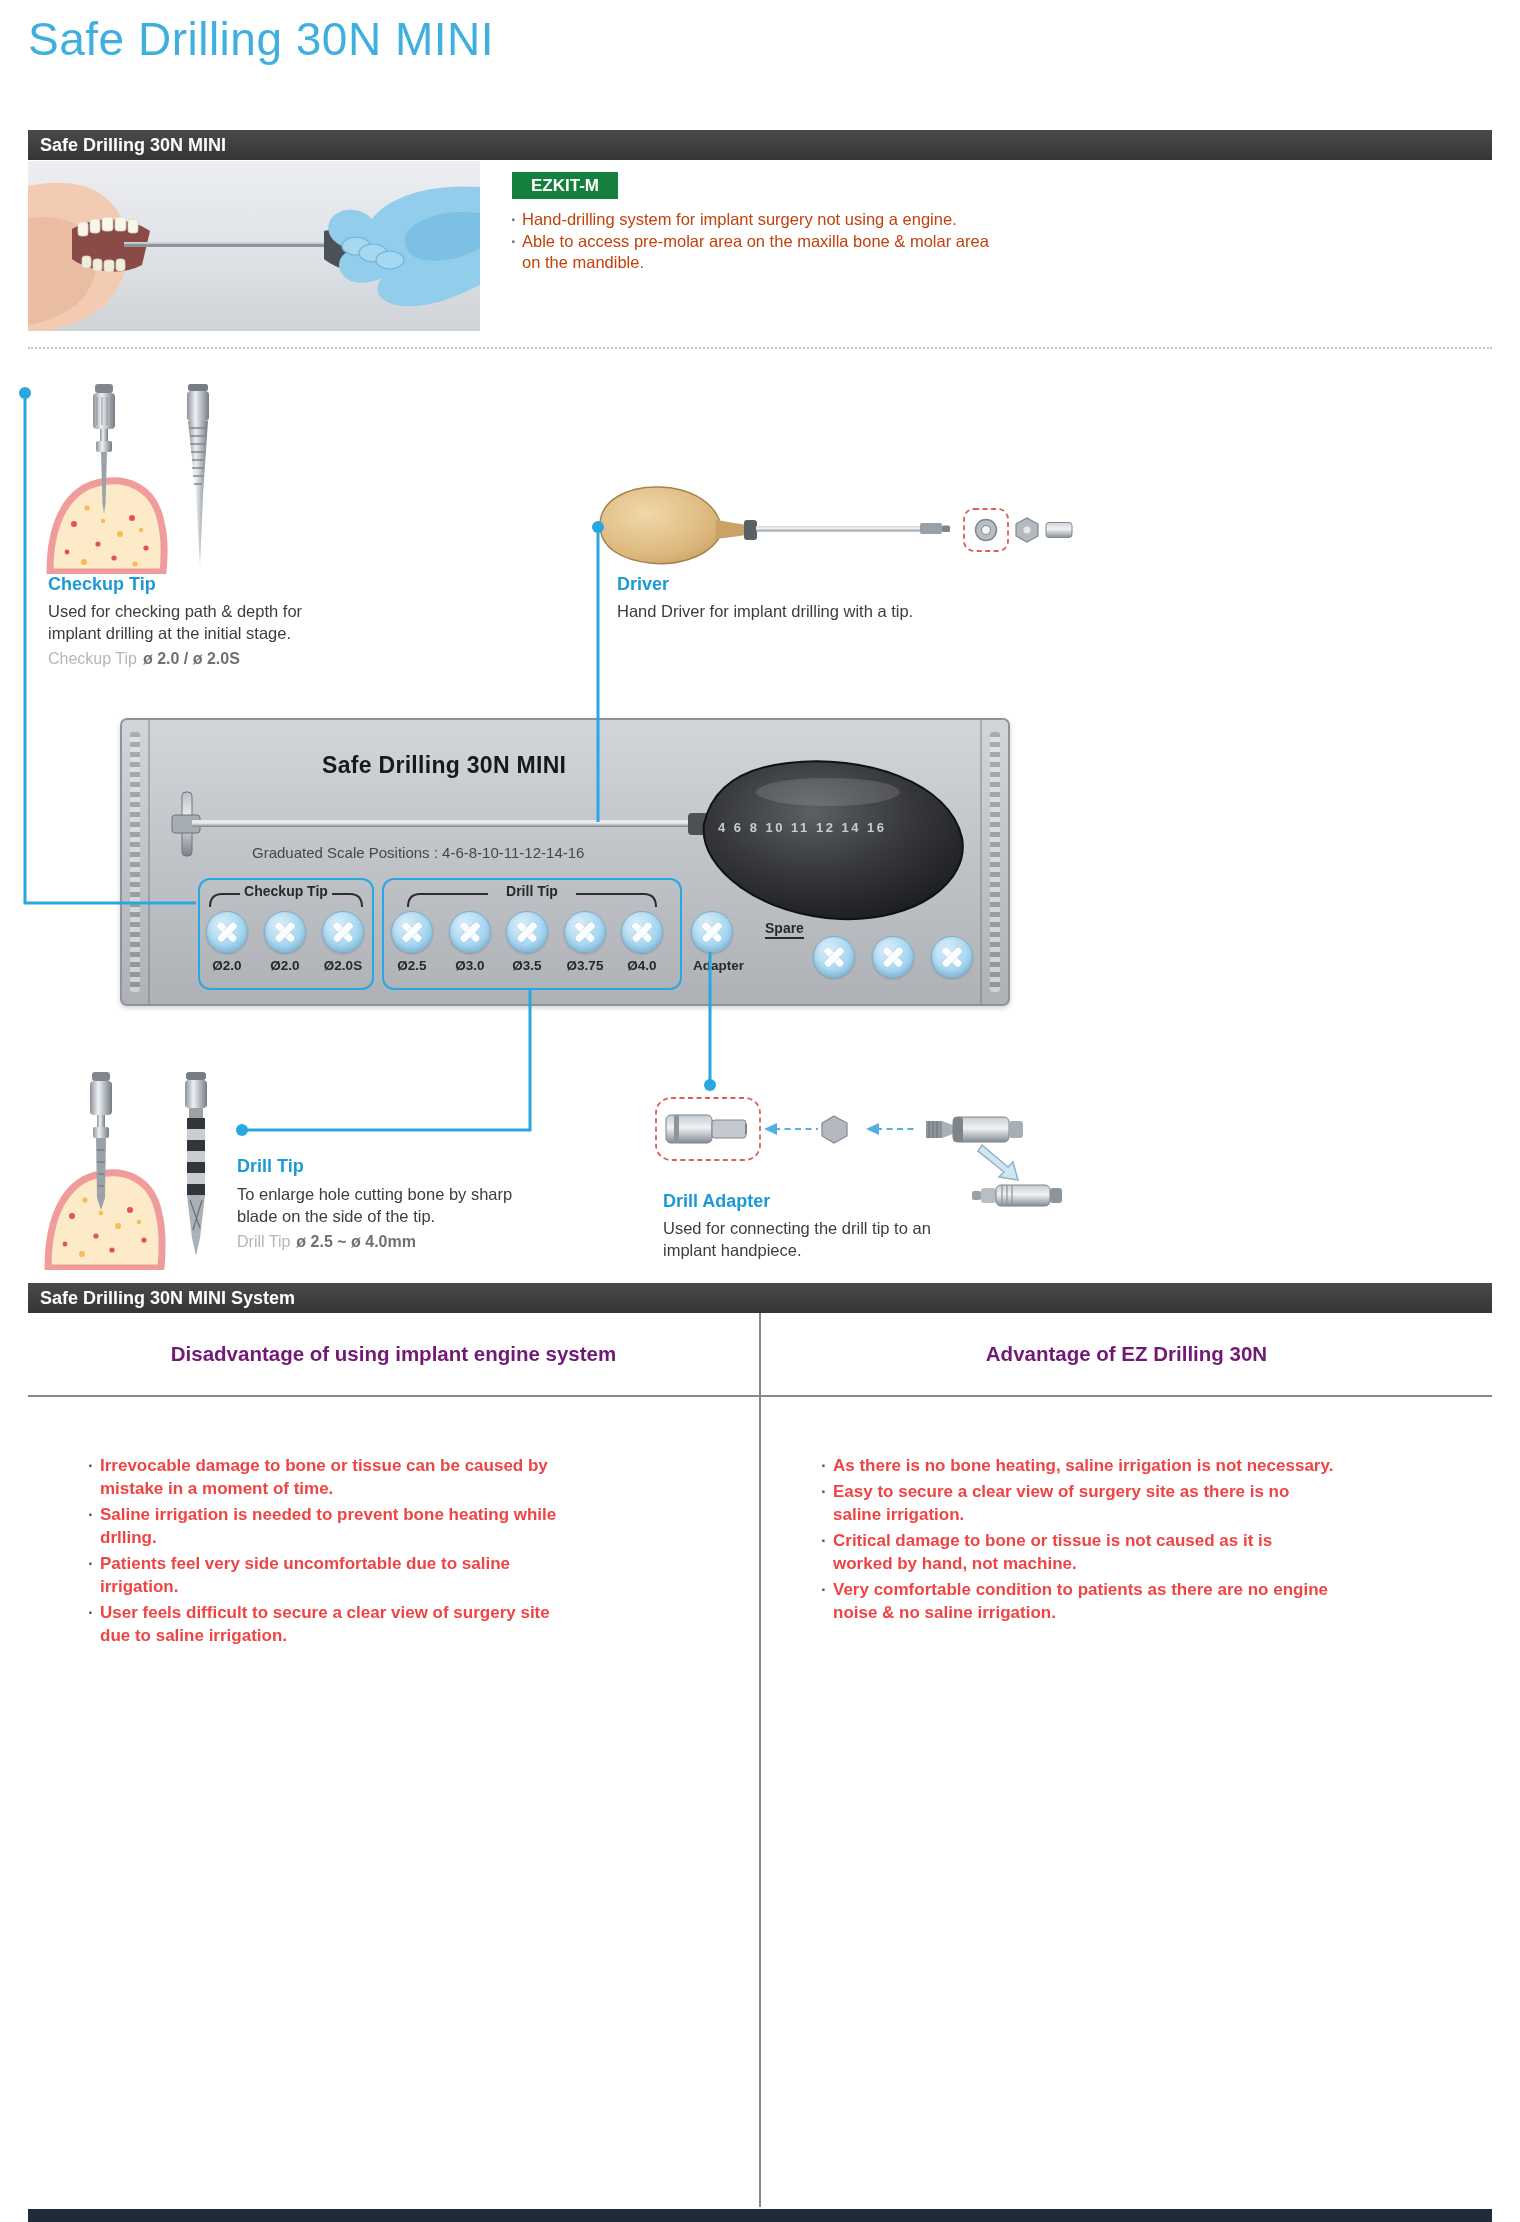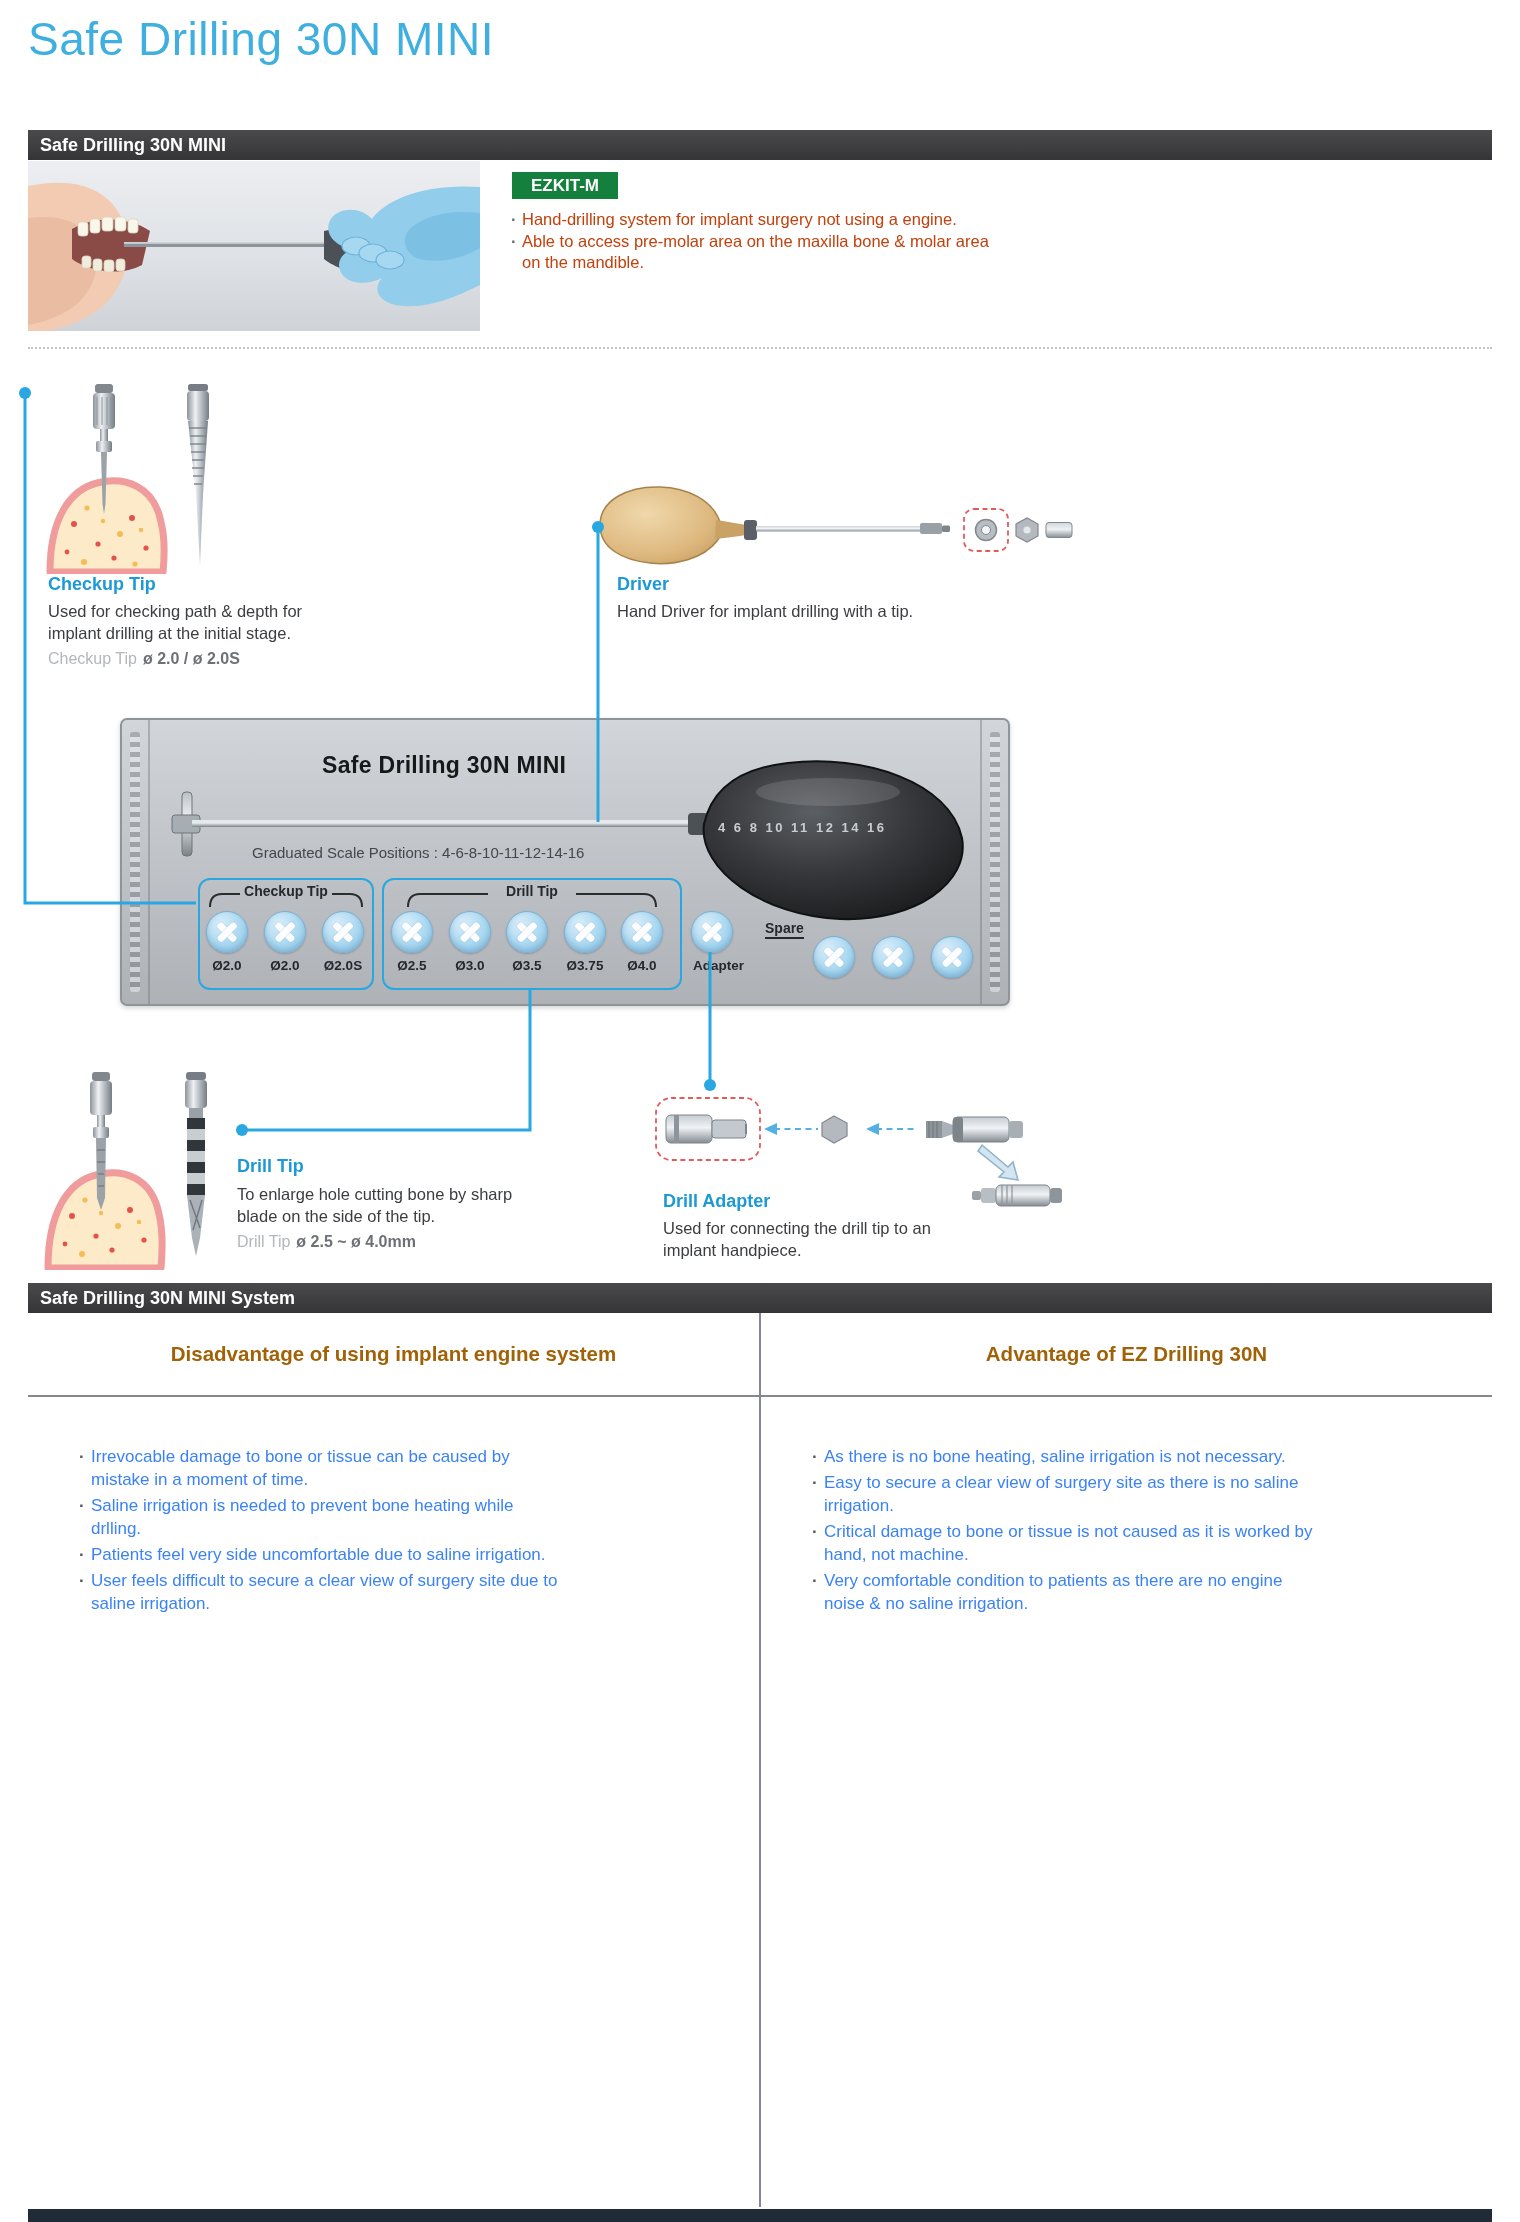--- a/index.html
+++ b/index.html
@@ -53,26 +53,26 @@
   .screw::before{transform:translate(-50%,-50%) rotate(45deg);}
   .screw::after{transform:translate(-50%,-50%) rotate(-45deg);}
   .size-label{position:absolute;top:238px;width:64px;text-align:center;font-size:13.5px;font-weight:600;color:#26282b;}
   .spare-label{position:absolute;left:643px;top:200px;font-size:14px;font-weight:bold;color:#26282b;
                border-bottom:2px solid #26282b;padding-bottom:1px;}
 
   
   .tbl{left:28px;top:1313px;width:1464px;}
   .tbl-head{display:flex;height:82px;border-bottom:2px solid #85898e;}
   .tbl-head>div{flex:1;display:flex;align-items:center;justify-content:center;
-                font-size:20.5px;font-weight:bold;color:#a16207;}
+                font-size:20.5px;font-weight:bold;color:#701a75;}
   .tbl-head>div:first-child{border-right:2px solid #85898e;}
   .tbl-body{display:flex;height:810px;}
   .tbl-body>div{flex:1;padding:44px 20px 0 46px;box-sizing:border-box;}
   .tbl-body>div:first-child{border-right:2px solid #85898e;}
-  ul.bul{margin:4px;padding:0;list-style:none;font-size:17px;line-height:23px;color:#3b82f6;}
+  ul.bul{margin:13px;padding:0;list-style:none;font-size:17px;line-height:23px;color:#ef4444;font-weight:bold;}
   ul.bul li{position:relative;padding-left:13px;margin-bottom:3px;}
   ul.bul li::before{content:"·";position:absolute;left:1px;top:0;font-weight:bold;color:#55585b;}
   .bul-left{width:490px;}
   .bul-right{width:515px;}
 
   .bottom-bar{left:28px;top:2209px;width:1464px;height:13px;background:#202b37;}
 </style>
 </head>
 <body>
 

